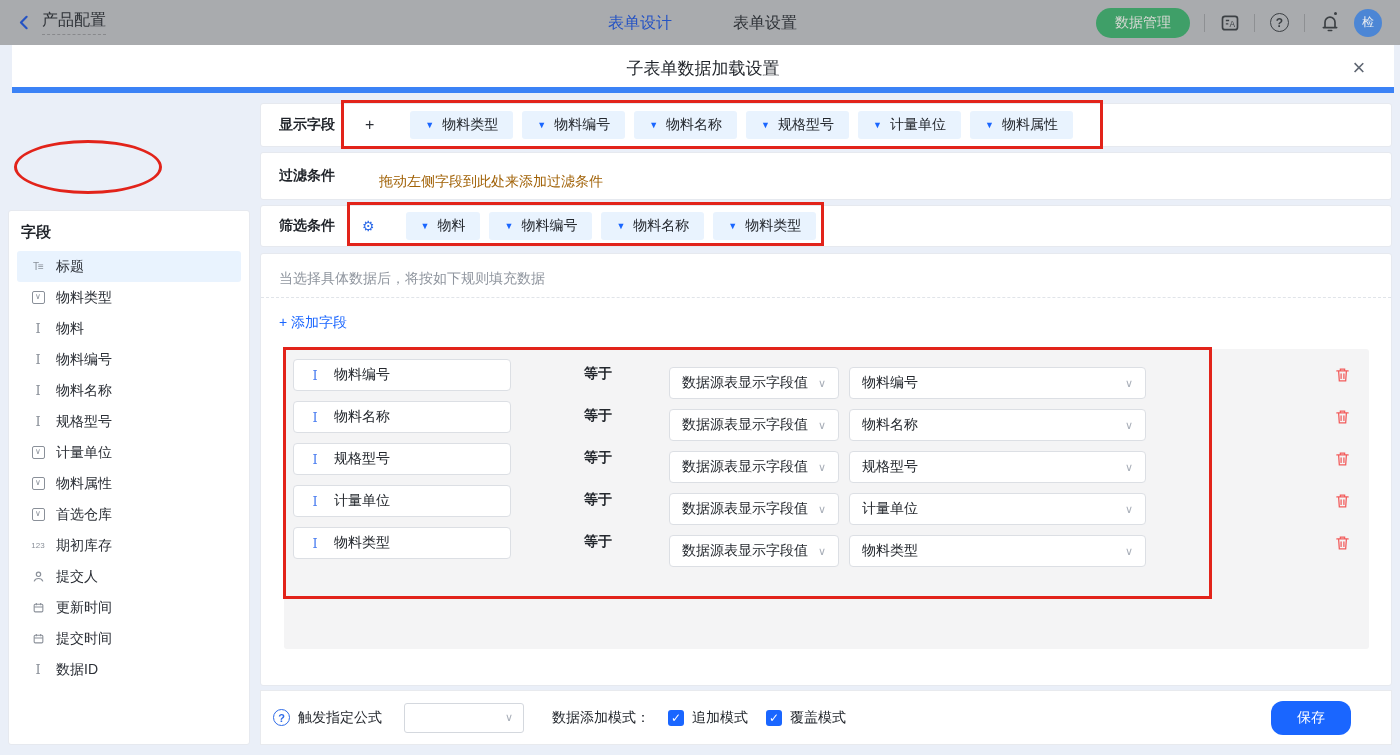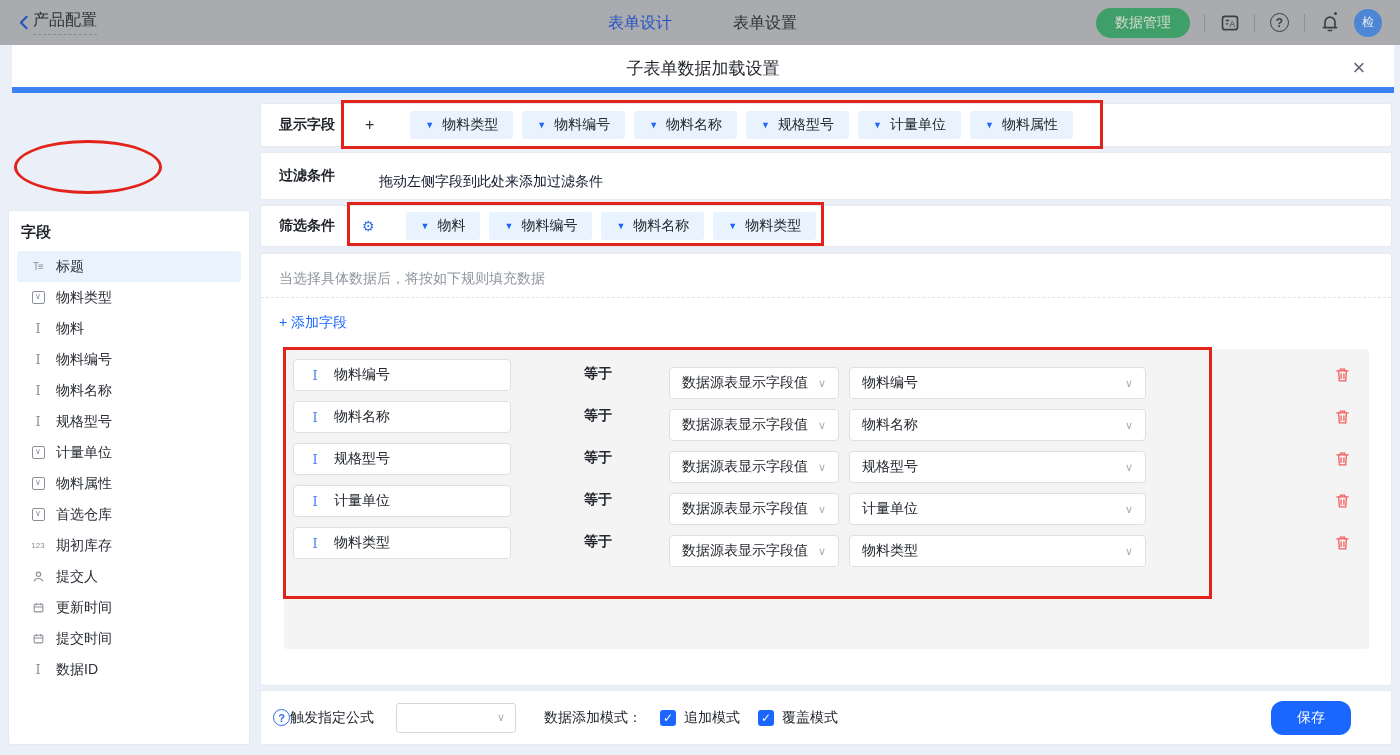--- a/index.html
+++ b/index.html
@@ -2,21 +2,21 @@
 <html><head>
 <meta charset="utf-8">
 <style>
   * { margin:0; padding:0; box-sizing:border-box; }
   html,body { width:1400px; height:755px; }
   body { font-family:"Liberation Sans","DejaVu Sans",sans-serif; color:#2b2f36; }
   .screen { position:relative; width:1400px; height:755px; background:#eaeff8; overflow:hidden; }
 
   
   .topbar { position:absolute; top:0; left:0; width:1400px; height:45px; background:#a9abae; }
-  .tb-back { position:absolute; left:16px; top:0; height:45px; display:flex; align-items:center; cursor:pointer; }
+  .tb-back { position:absolute; left:16px; top:0; height:45px; display:flex; align-items:center; gap:9px; cursor:pointer; }
   .tb-back svg { width:17px; height:17px; }
   .tb-back-label { font-size:16px; color:#2e3237; padding-bottom:3px; border-bottom:1px dashed #88898c; }
   .tb-tab { position:absolute; top:0; height:45px; line-height:45px; font-size:16px; cursor:pointer; }
   .tb-tab.active { color:#2553c4; }
   .tb-tab.inactive { color:#2e3237; }
   .tb-right { position:absolute; right:18px; top:0; height:45px; display:flex; align-items:center; gap:14px; }
   .pill-btn { background:#3f9f68; color:#d6d8d3; font-size:14px; border:none; border-radius:15px; padding:6px 19px; cursor:pointer; }
   .tb-sep { width:1px; height:18px; background:#8e9093; }
   .tb-icon { width:21px; height:21px; display:flex; align-items:center; justify-content:center; cursor:pointer; position:relative; }
   .tb-icon svg { width:20px; height:20px; }
@@ -50,21 +50,21 @@
   .ic-num { font-size:8px; font-weight:normal; color:#8a9099; letter-spacing:0; }
   .ic svg { width:13px; height:13px; }
 
   
   .row-label { font-size:14px; font-weight:700; color:#1f2329; flex:none; }
   .tag { display:flex; align-items:center; background:#e9f3fe; border-radius:3px; height:28px; padding:0 15px; gap:8px; cursor:pointer; flex:none; }
   .tag .tri { color:#1a66ff; font-size:9px; }
   .tag .tag-label { font-size:14px; color:#24282e; }
   .flexrow { display:flex; align-items:center; height:100%;gap:20px; }
   .plus-mark { color:#2b2f36; font-size:16px; font-weight:400; margin-left:10px; cursor:pointer; }
-  .placeholder { font-size:14px; color:#0f172a;margin-top:12px; }
+  .placeholder { font-size:14px; color:#a16207;margin-top:12px; }
   .gear { color:#2e6be8; font-size:14px; margin-left:7px; cursor:pointer; }
 
   
   .hint { position:absolute; left:18px; top:16px; font-size:14px; color:#8f959e; }
   .dash-sep { position:absolute; left:0; right:0; top:43px; border-bottom:1px dashed #e0e4e9; }
   .add-field { position:absolute; left:18px; top:60px; font-size:14px; color:#1a66ff; cursor:pointer; }
   .rules-panel { position:absolute; left:23px; top:95px; width:1085px; height:300px; background:#f4f4f5; border-radius:3px; }
   .rule-row { position:absolute; left:0; width:100%; height:32px; }
   .field-box { position:absolute; left:9px; top:0; width:218px; height:32px; background:#fff; border:1px solid #dcdfe4; border-radius:4px; display:flex; align-items:center; padding-left:12px; gap:10px; cursor:pointer; }
   .field-box .ic-text { color:#4a7df0; }
@@ -74,21 +74,21 @@
   .sel-box.s1 { left:385px; width:170px; }
   .sel-box.s2 { left:565px; width:297px; }
   .sel-text { font-size:14px; color:#24282e; white-space:nowrap; }
   .chev { color:#a8aeb8; font-size:11px; flex:none; margin-left:8px; }
   .trash { position:absolute; left:1050px; top:7px; width:17px; height:17px; cursor:pointer; }
   .trash svg { width:17px; height:17px; }
 
   
   .footer { display:flex; align-items:center; padding-left:12px; gap:0; }
   .q-circle { width:17px; height:17px; border:1.4px solid #2e6be8; border-radius:50%; color:#2e6be8; font-size:11px; font-weight:bold; display:flex; align-items:center; justify-content:center; flex:none; cursor:pointer; }
-  .foot-label { font-size:14px; color:#24282e; }
+  .foot-label { font-size:14px; color:#24282e; margin-left:8px; }
   .foot-select { width:120px; height:30px; border:1px solid #d4d8de; border-radius:3px; margin-left:22px; display:flex; align-items:center; justify-content:flex-end; padding-right:10px; cursor:pointer; }
   .mode-label { font-size:14px; color:#24282e; margin-left:28px; }
   .cb-group { display:flex; align-items:center; gap:8px; margin-left:18px; cursor:pointer; }
   .checkbox { width:16px; height:16px; background:#1a66ff; border-radius:3px; color:#fff; font-size:12px; line-height:16px; text-align:center; }
   .cb-label { font-size:14px; color:#24282e; }
   .save-btn { position:absolute; right:40px; top:10px; width:80px; height:34px; background:#1a66ff; color:#fff; font-size:14px; border:none; border-radius:12px; cursor:pointer; }
 
   
   .anno { position:absolute; border:3px solid #e2231a; background:transparent; pointer-events:none; z-index:50; }
   .anno.ellipse { border-radius:50%; }

